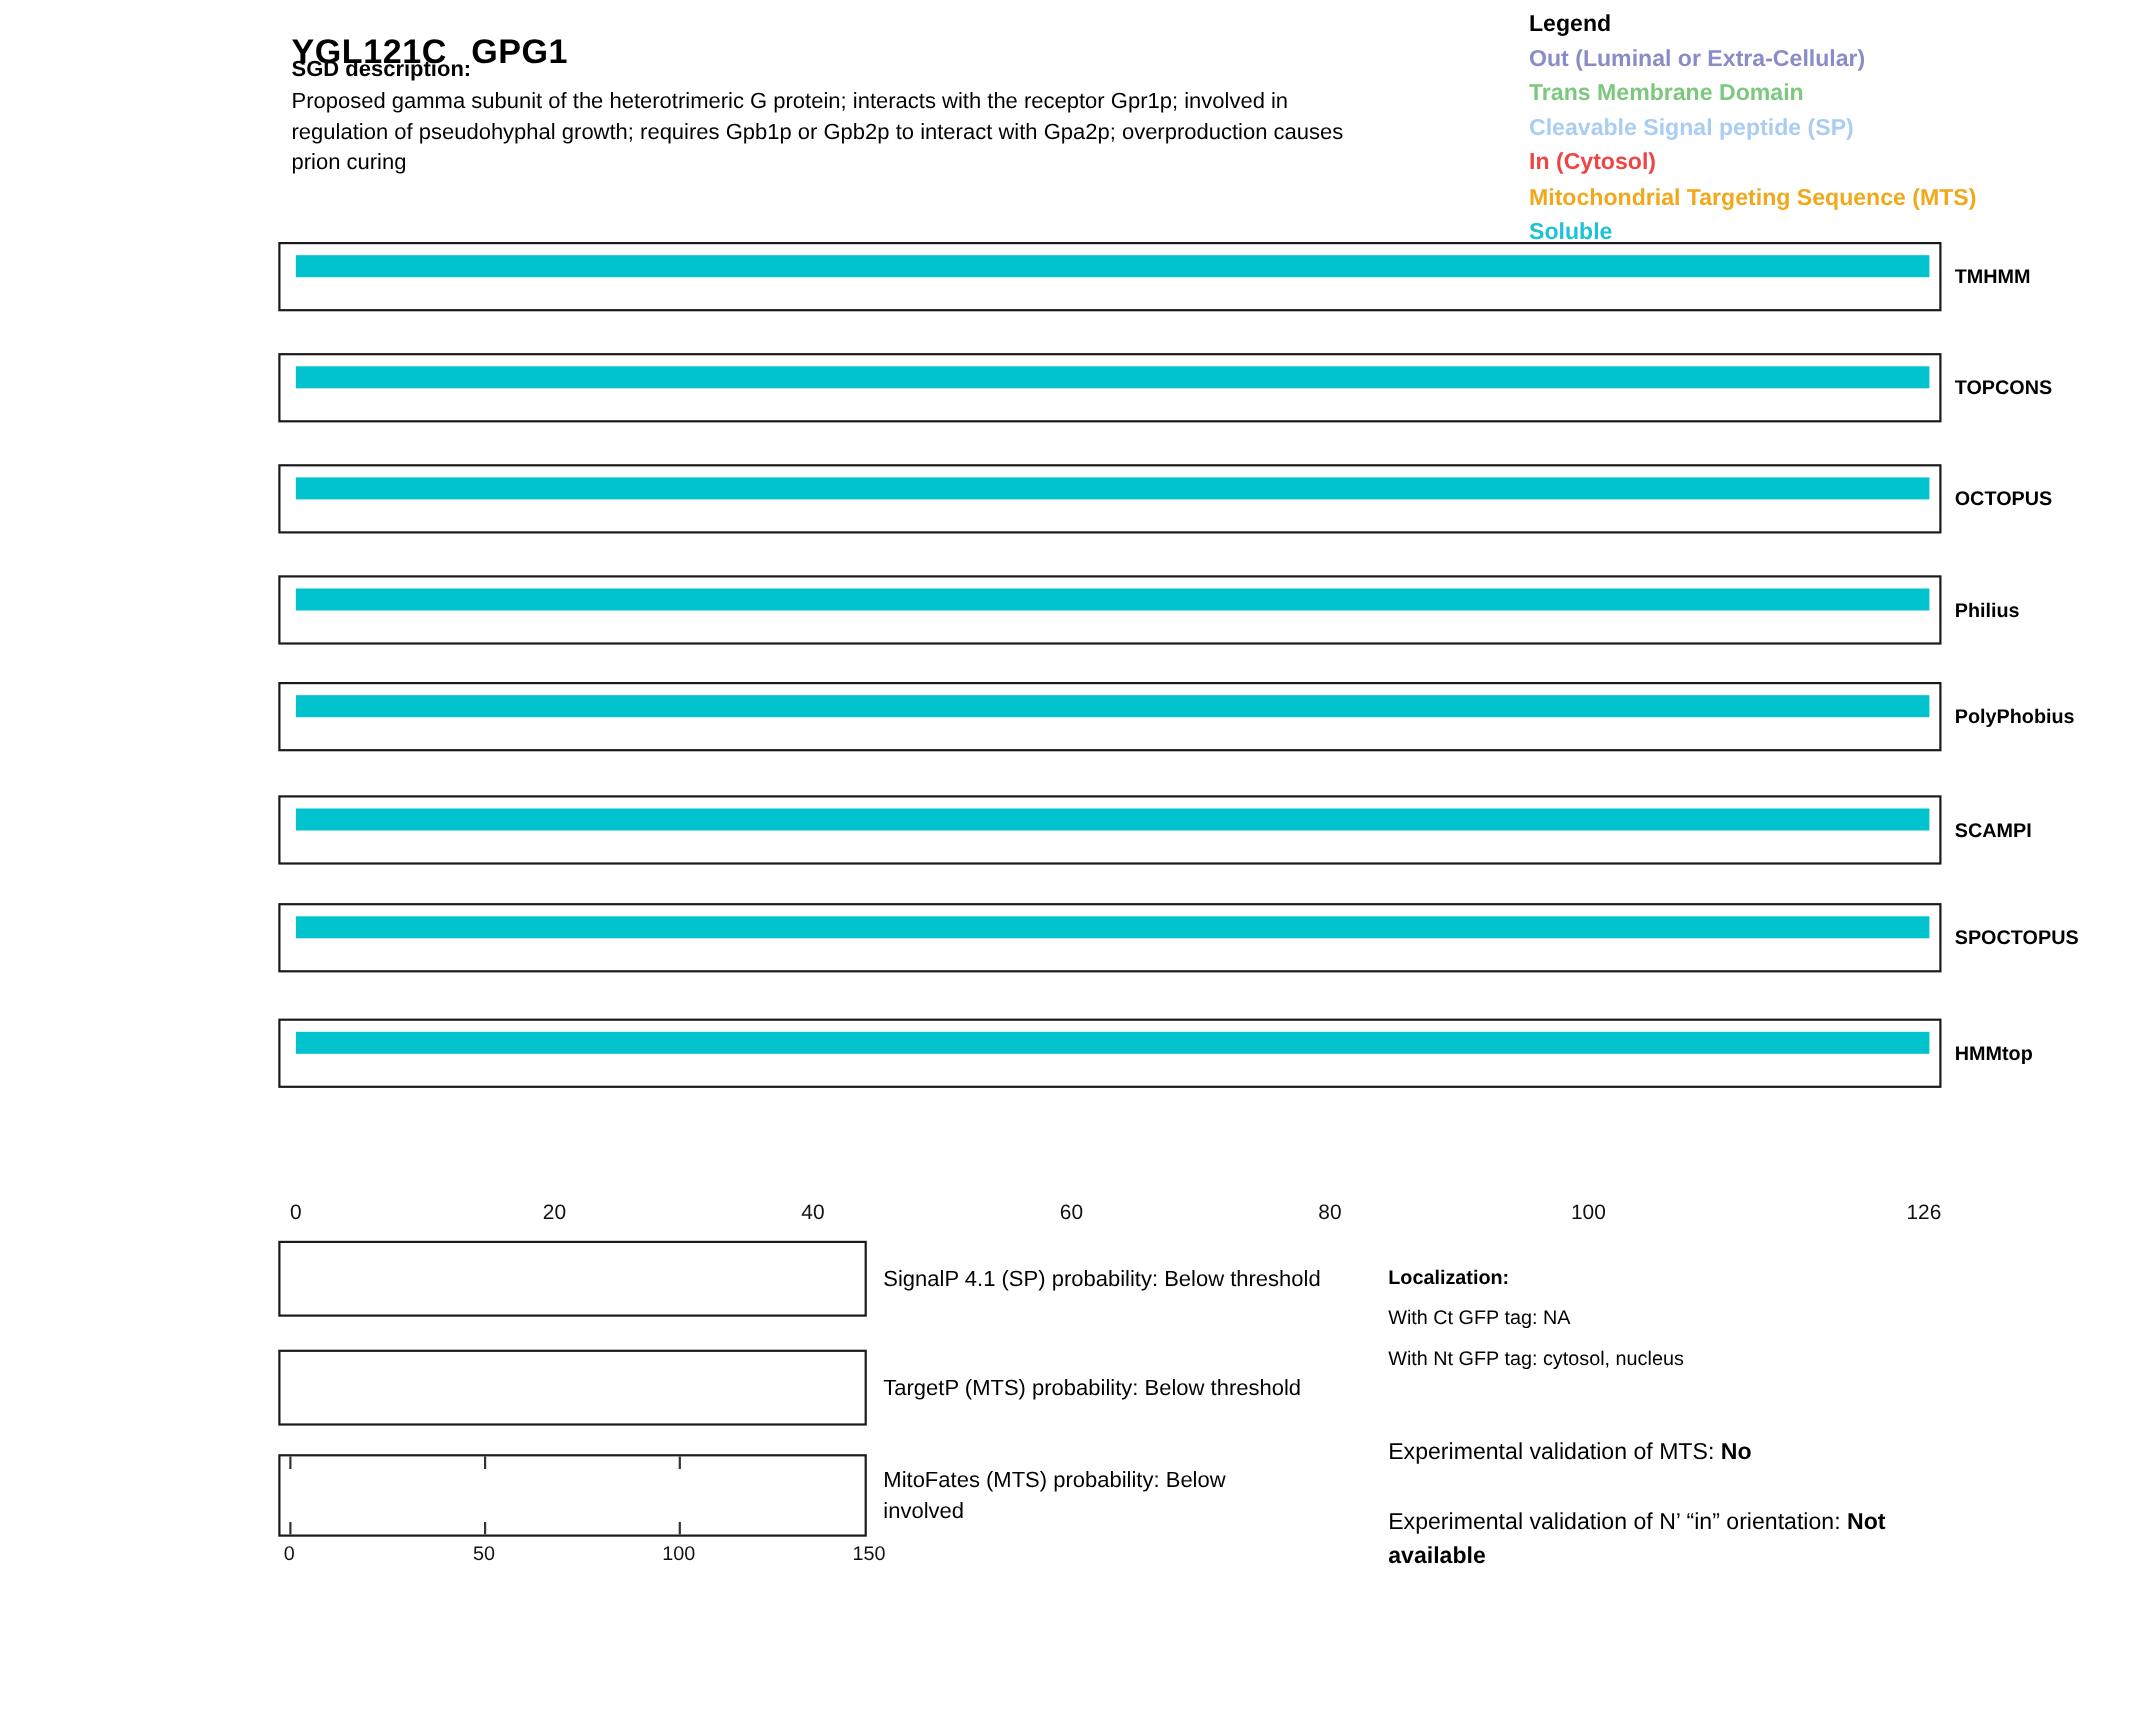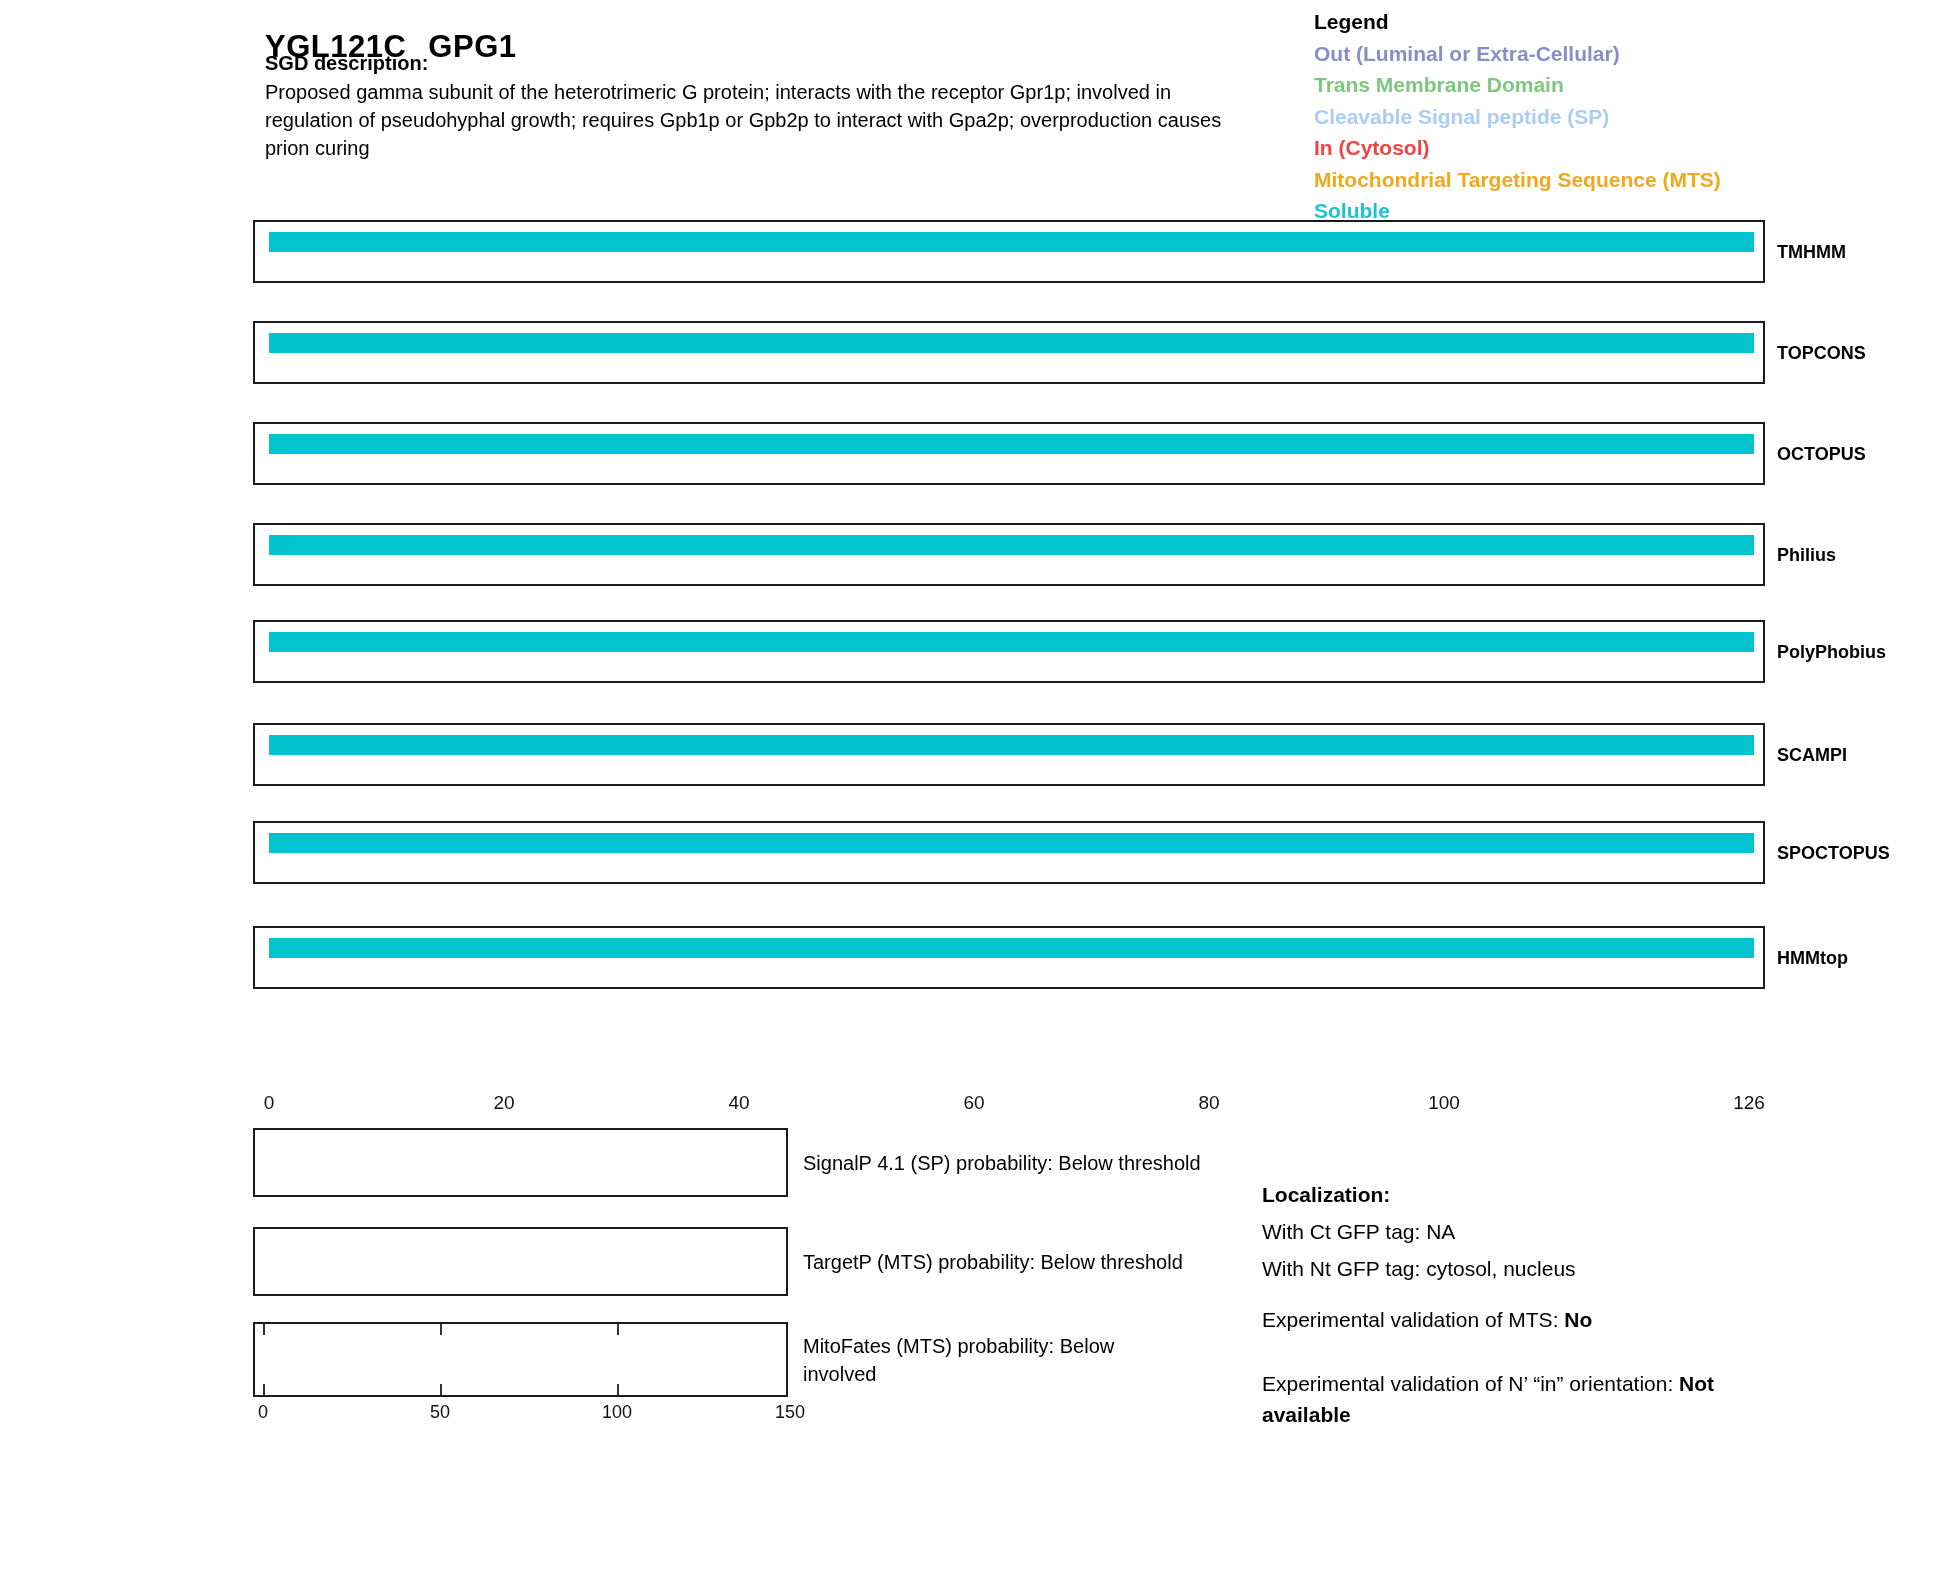--- a/index.html
+++ b/index.html
@@ -6,41 +6,41 @@
   body{font-family:"Liberation Sans", sans-serif; color:#000;}
   #page{position:relative;width:1950px;height:1573px;background:#fff;overflow:hidden;}
 
   
   .title{position:absolute;left:265px;top:8px;font-size:31px;font-weight:bold;letter-spacing:.5px;}
   .title .gene-name{margin-left:22px;}
   .sgd-heading{position:absolute;left:265px;top:52px;font-size:20px;font-weight:bold;}
   .description{position:absolute;left:265px;top:78px;font-size:20px;line-height:28px;}
 
   
-  .legend{position:absolute;left:1314px;top:6px;font-size:21px;font-weight:bold;line-height:31.5px;}
+  .legend{position:absolute;left:1390px;top:6px;font-size:21px;font-weight:bold;line-height:31.5px;}
   .legend-title{color:#000;}
 
   
   .track{position:absolute;left:253px;width:1512px;height:63px;border:2px solid #1a1a1a;background:#fff;box-sizing:border-box;}
   .track .bar{position:absolute;left:14px;right:9px;top:10px;height:20px;}
   .track .track-label{position:absolute;left:calc(100% + 14px);top:50%;transform:translateY(-50%);
       font-size:18px;font-weight:bold;white-space:nowrap;}
   .tickcol{position:absolute;top:0;bottom:0;width:2px;
       background:linear-gradient(#333 0 14px, transparent 14px calc(100% - 14px), #333 calc(100% - 14px) 100%);}
   .seq-axis-label{position:absolute;top:1092px;transform:translateX(-50%);font-size:19px;color:#111;}
 
   
   .prob-box{position:absolute;left:253px;width:535px;border:2px solid #1a1a1a;background:#fff;box-sizing:border-box;}
   .prob-tick{position:absolute;top:0;bottom:0;width:2px;
       background:linear-gradient(#333 0 11px, transparent 11px calc(100% - 11px), #333 calc(100% - 11px) 100%);}
   .prob-label{position:absolute;left:803px;display:flex;align-items:center;font-size:20px;line-height:28px;}
   .prob-axis-label{position:absolute;top:1402px;transform:translateX(-50%);font-size:18px;color:#111;}
 
   
-  .details-loc{position:absolute;left:1262px;top:1143px;font-size:21px;line-height:37px;margin-top:33px;}
+  .details-loc{position:absolute;left:1262px;top:1143px;font-size:18px;line-height:37px;}
   .details-loc .loc-heading{font-weight:bold;}
   .details-mts{position:absolute;left:1262px;top:1308px;font-size:21px;}
   .details-orient{position:absolute;left:1262px;top:1368px;font-size:21px;line-height:31px;width:540px;}
   b{font-weight:bold;}
 </style>
 </head>
 <body>
 
 <div id="page">
 

